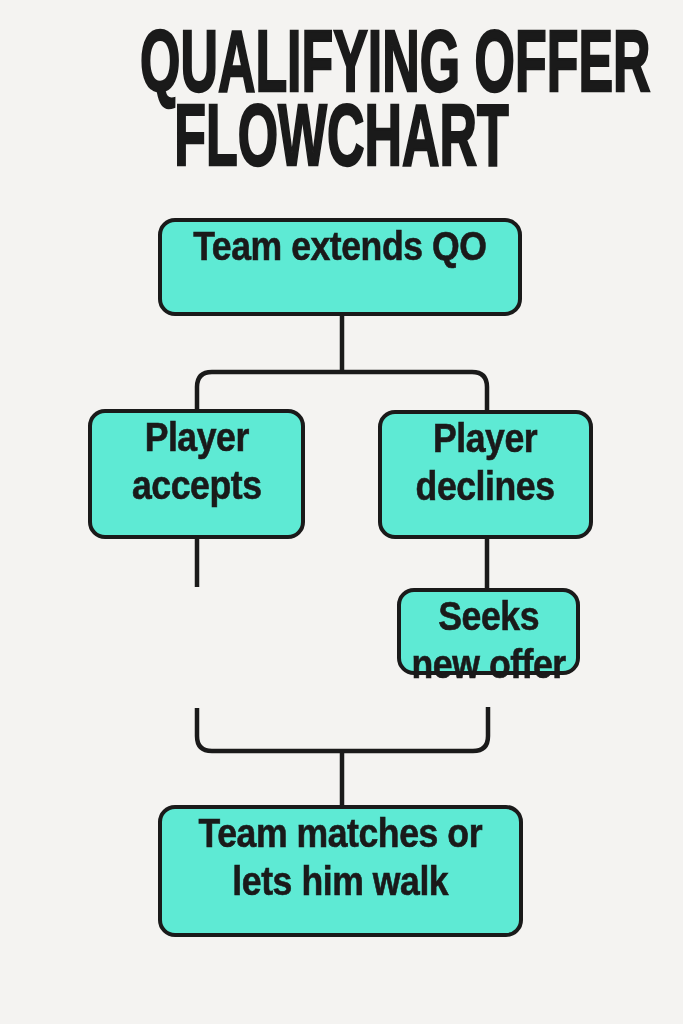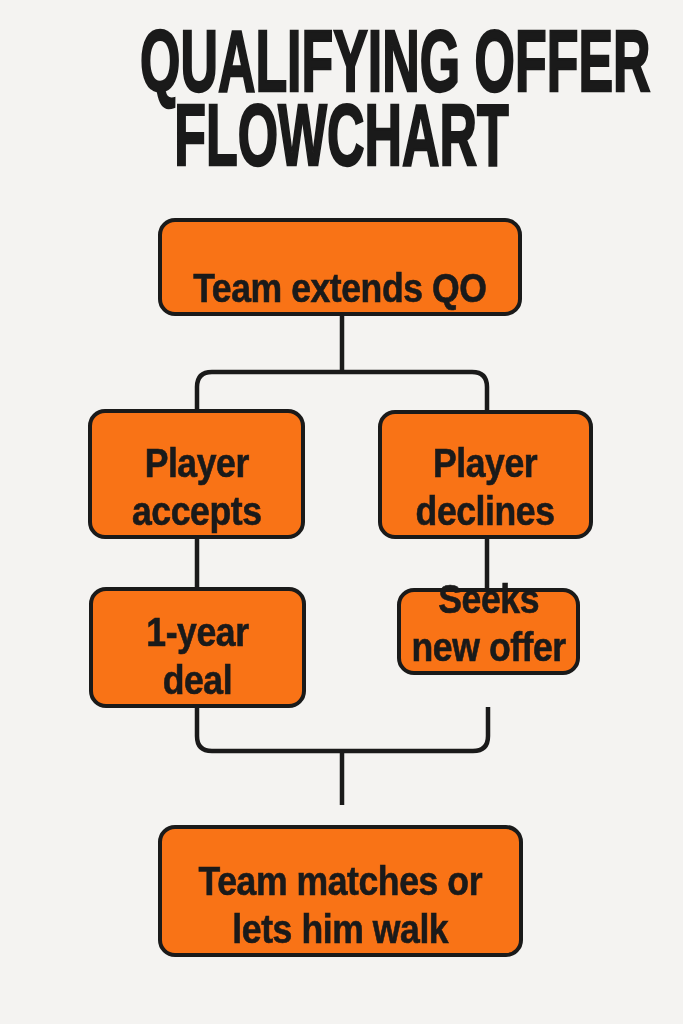--- a/index.html
+++ b/index.html
@@ -44,23 +44,23 @@
     fill: none;
     stroke: #1a1a1a;
     stroke-width: 4.5;
   }
   
   .node {
     position: absolute;
     box-sizing: border-box;
     border: 4.5px solid #1a1a1a;
     border-radius: 17px;
-    background: #f97316;
+    background: #5eead4;
     display: flex;
-    align-items: flex-end;
+    align-items: flex-start;
     justify-content: center;
   }
   .node .lines {
     text-align: center;
     font-weight: bold;
     font-size: 40px;
     line-height: 48px;
     letter-spacing: -0.5px;
     transform: scaleX(0.89);
     transform-origin: 50% 50%;
@@ -68,21 +68,21 @@
     white-space: nowrap;
   }
   .node .line { display: block; }
   .node .line:empty { display: none; }
 
   #node-team-extends-qo            { left: 158px; top: 218px; width: 364px; height: 98px; }
   #node-player-accepts             { left:  88px; top: 409px; width: 217px; height: 130px; }
   #node-player-declines            { left: 378px; top: 410px; width: 215px; height: 129px; }
   #node-one-year-deal              { left:  89px; top: 587px; width: 217px; height: 121px; }
   #node-seeks-new-offer            { left: 397px; top: 588px; width: 183px; height: 87px; }
-  #node-team-matches-or-walk       { left: 158px; top: 805px; width: 365px; height: 132px; margin-top: 20px; }
+  #node-team-matches-or-walk       { left: 158px; top: 805px; width: 365px; height: 132px; }
 </style>
 </head>
 <body>
 
 <div id="stage">
 
   <h1 class="title">
     <span class="t-line">QUALIFYING OFFER</span>
     <span class="t-line">FLOWCHART</span>
   </h1>
@@ -116,26 +116,20 @@
     </div>
   </div>
 
   <div class="node" id="node-player-declines">
     <div class="lines">
       <span class="line">Player</span>
       <span class="line">declines</span>
     </div>
   </div>
 
-  <div class="node" id="node-one-year-deal">
-    <div class="lines">
-      <span class="line">1-year</span>
-      <span class="line">deal</span>
-    </div>
-  </div>
 
   <div class="node" id="node-seeks-new-offer">
     <div class="lines">
       <span class="line">Seeks</span>
       <span class="line">new offer</span>
     </div>
   </div>
 
   <div class="node" id="node-team-matches-or-walk">
     <div class="lines">

